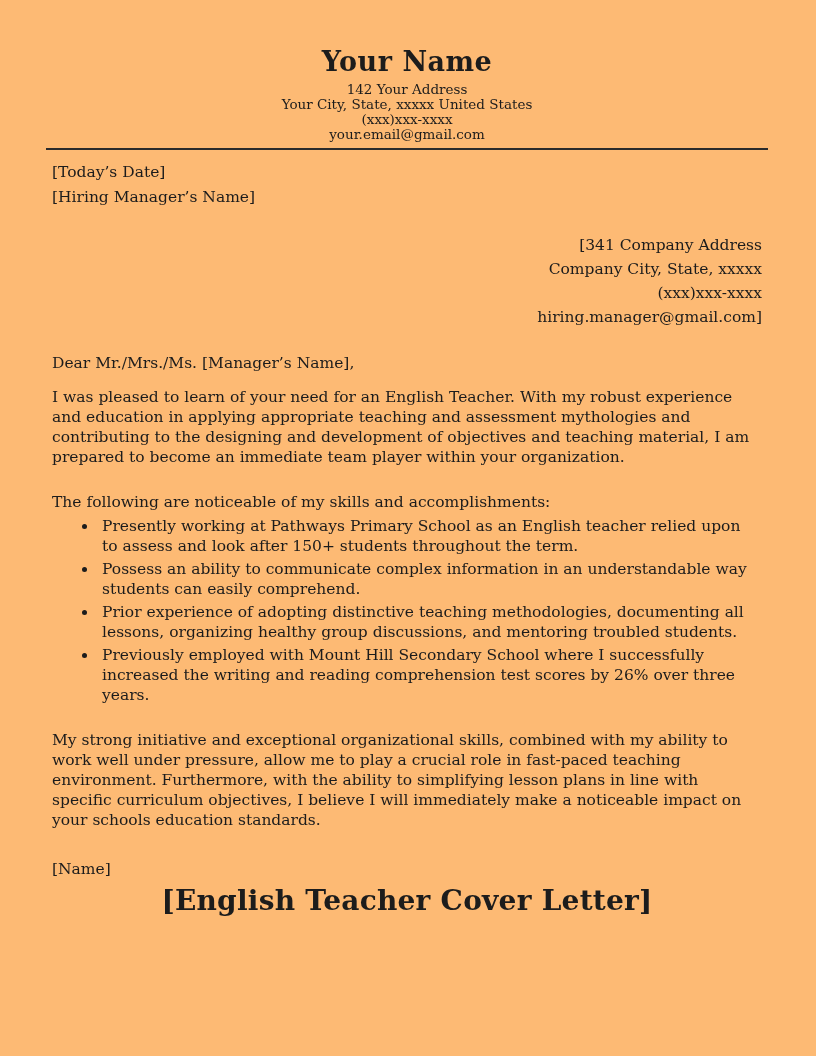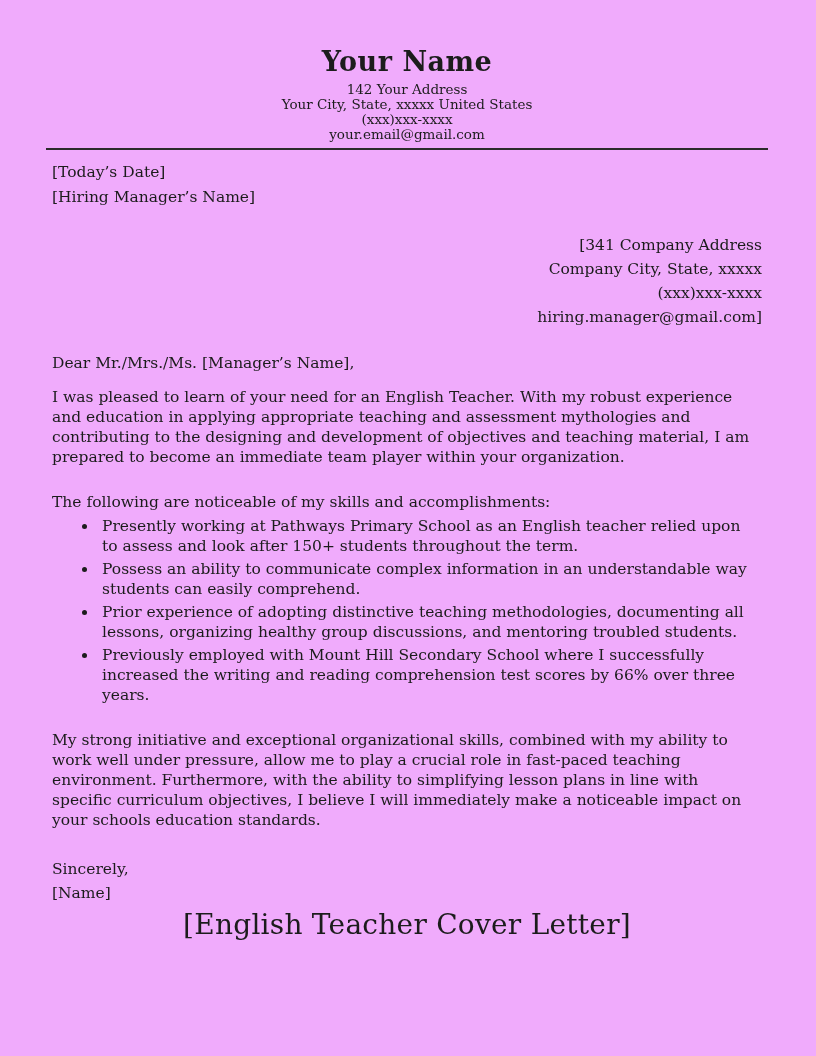--- a/index.html
+++ b/index.html
@@ -6,21 +6,21 @@
   html, body {
     margin: 0;
     padding: 0;
     background: #fafafa;
   }
   .page {
     position: relative;
     width: 816px;
     height: 1056px;
     margin: 0 auto;
-    background: #f0abfc;
+    background: #fdba74;
     color: #1c1c1c;
     font-family: "DejaVu Serif", "Liberation Serif", serif;
     padding: 46px 54px 0 52px;
     overflow: hidden;
   }
   
   .letter-header { text-align: center; }
   .sender-name {
     font-size: 27px;
     font-weight: bold;
@@ -68,21 +68,21 @@
     line-height: 20px;
     margin: 0 12px 3px 0;
     padding-left: 4px;
   }
   .closing-block { margin-top: 29px; }
   .closing-block .line { margin-bottom: 4px; }
   
   .footer-title {
     text-align: center;
     font-size: 28px;
-    font-weight: normal;
+    font-weight: bold;
     margin: 5px 0 0 0;
     letter-spacing: 0.25px;
   }
 </style>
 </head>
 <body>
 
 <div class="page">
 
   <header class="letter-header">
@@ -110,26 +110,25 @@
   <p class="line salutation">Dear Mr./Mrs./Ms. [Manager’s Name],</p>
 
   <p class="para">I was pleased to learn of your need for an English Teacher. With my robust experience and education in applying appropriate teaching and assessment mythologies and contributing to the designing and development of objectives and teaching material, I am prepared to become an immediate team player within your organization.</p>
 
   <p class="highlights-intro">The following are noticeable of my skills and accomplishments:</p>
 
   <ul class="highlights-list">
     <li>Presently working at Pathways Primary School as an English teacher relied upon to assess and look after 150+ students throughout the term.</li>
     <li>Possess an ability to communicate complex information in an understandable way students can easily comprehend.</li>
     <li>Prior experience of adopting distinctive teaching methodologies, documenting all lessons, organizing healthy group discussions, and mentoring troubled students.</li>
-    <li>Previously employed with Mount Hill Secondary School where I successfully increased the writing and reading comprehension test scores by 66% over three years.</li>
+    <li>Previously employed with Mount Hill Secondary School where I successfully increased the writing and reading comprehension test scores by 26% over three years.</li>
   </ul>
 
   <p class="para para-gap">My strong initiative and exceptional organizational skills, combined with my ability to work well under pressure, allow me to play a crucial role in fast-paced teaching environment. Furthermore, with the ability to simplifying lesson plans in line with specific curriculum objectives, I believe I will immediately make a noticeable impact on your schools education standards.</p>
 
 
   <section class="closing-block">
-    <p class="line">Sincerely,</p>
     <p class="line">[Name]</p>
   </section>
 
   <h2 class="footer-title">[English Teacher Cover Letter]</h2>
 
 </div>
 
 </body></html>

